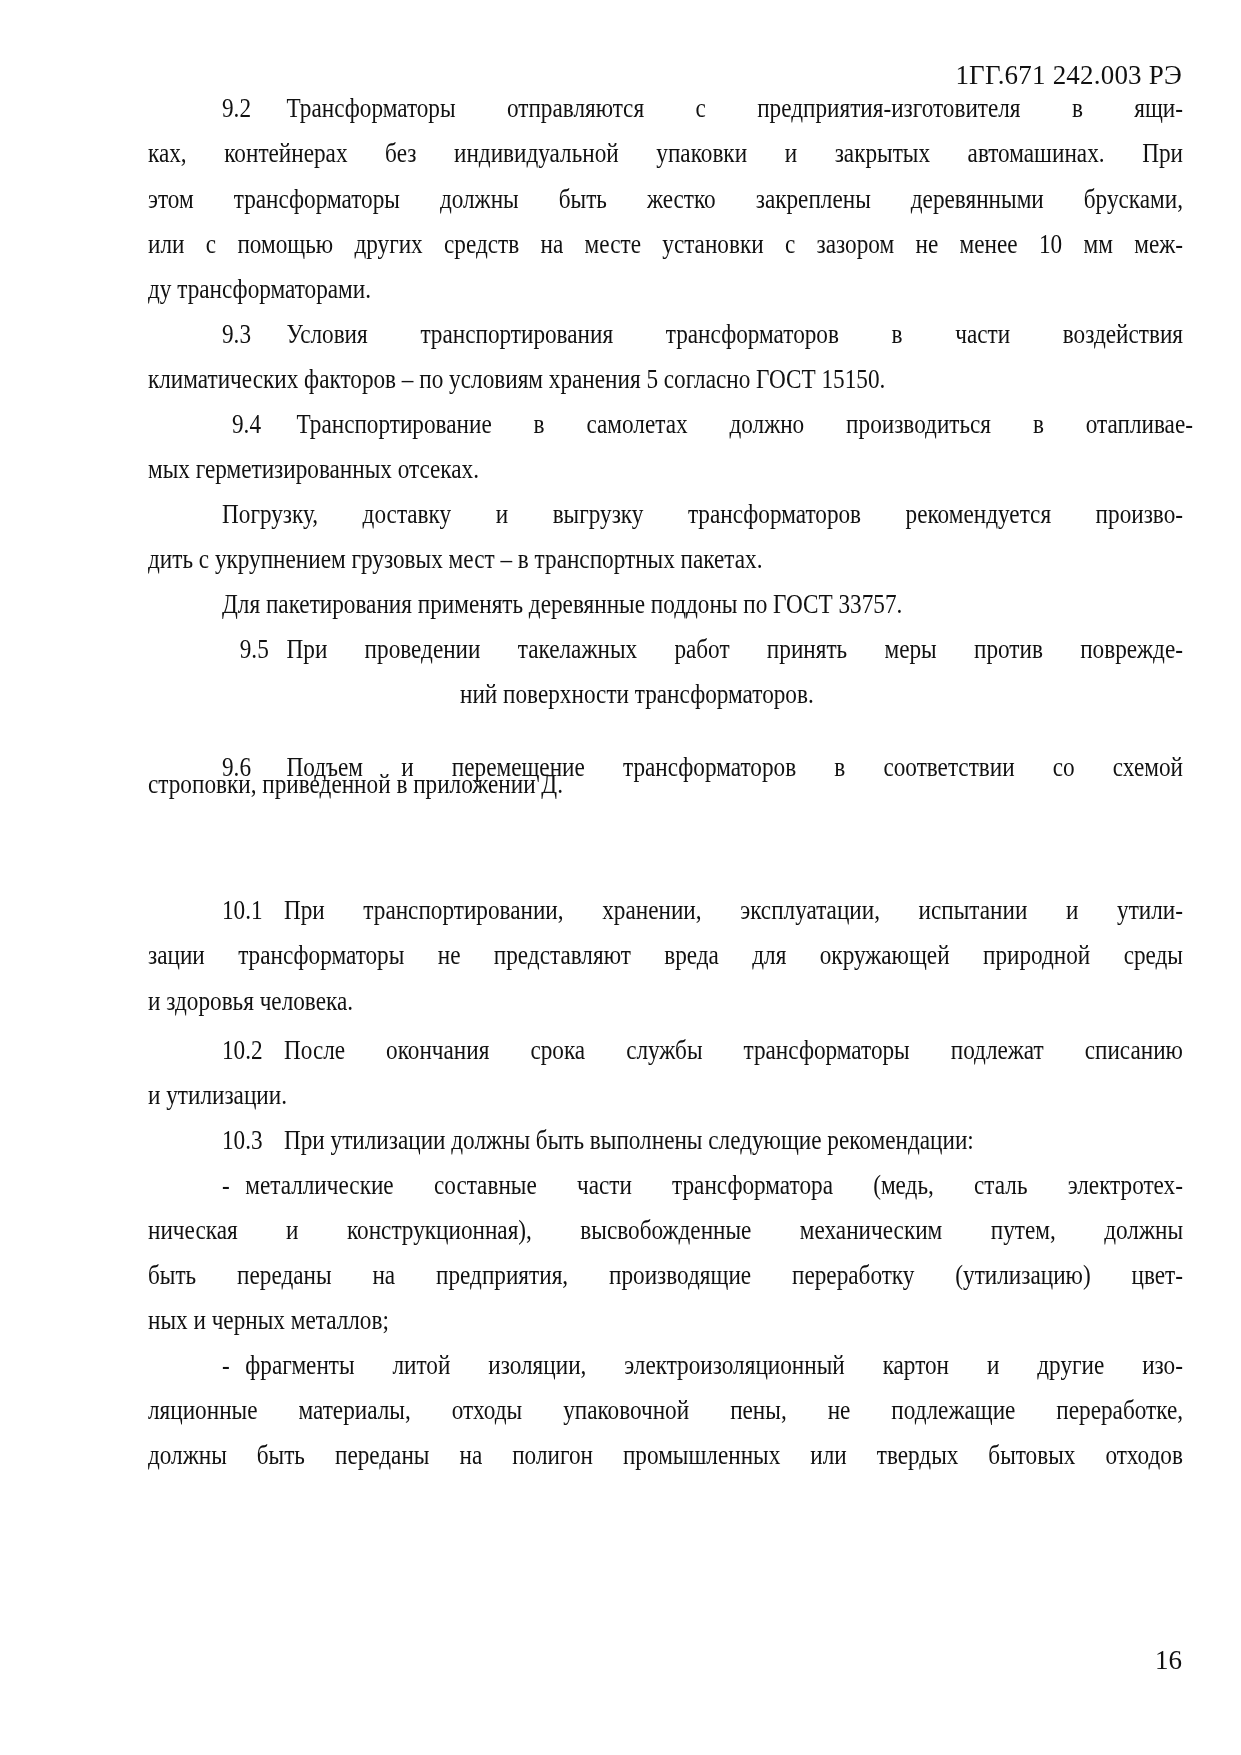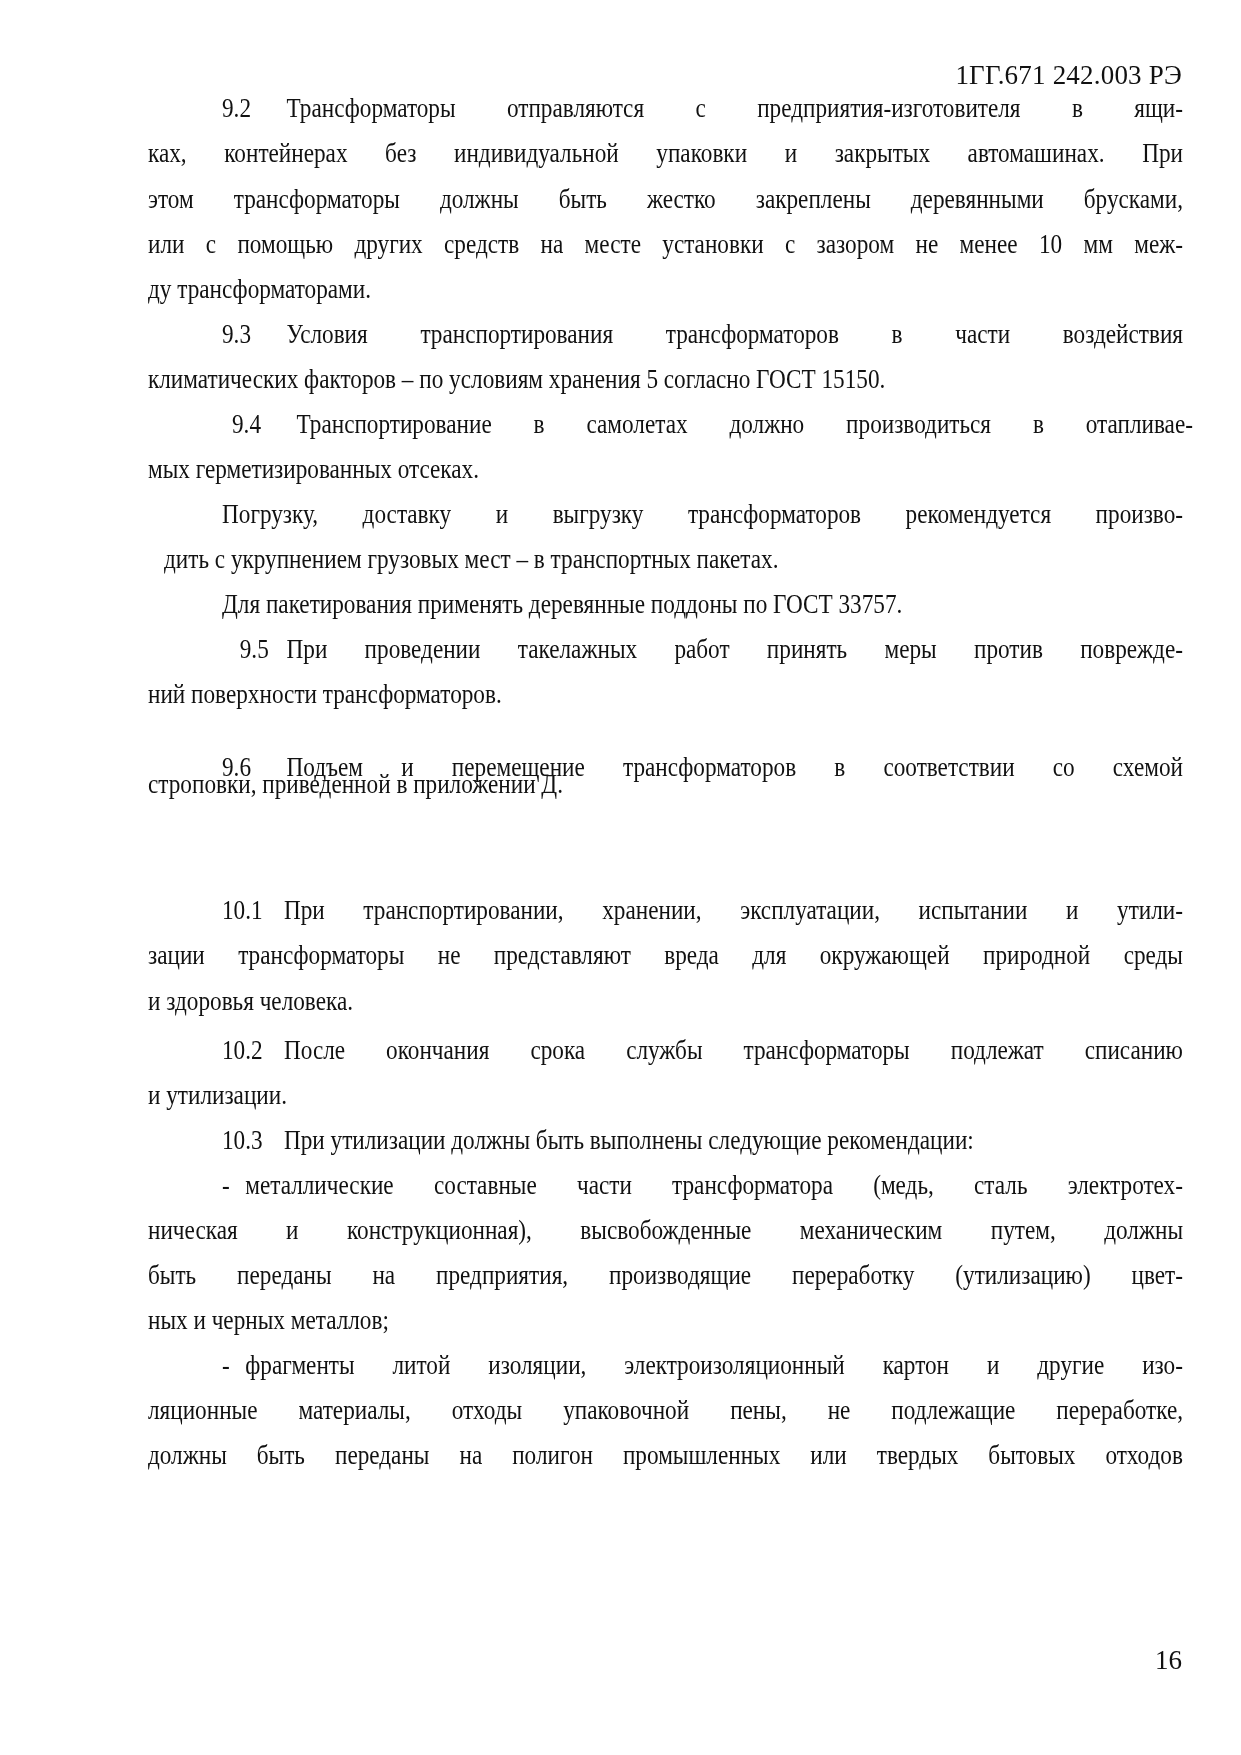--- a/index.html
+++ b/index.html
@@ -124,35 +124,35 @@
         <span class="inner" style="display: flex; width: 1117.44px; transform: scaleX(0.86);">
           <span class="w">Погрузку,</span>
           <span class="w">доставку</span>
           <span class="w">и</span>
           <span class="w">выгрузку</span>
           <span class="w">трансформаторов</span>
           <span class="w">рекомендуется</span>
           <span class="w">произво-</span>
         </span>
       </div>
-      <div class="line" style="top: 539px; margin-left: 16px;"><span class="inner" style="display: inline-block; transform: scaleX(0.86);"><span>дить с укрупнением грузовых мест – в транспортных пакетах.</span></span></div>
+      <div class="line" style="top: 539px;"><span class="inner" style="display: inline-block; transform: scaleX(0.86);"><span>дить с укрупнением грузовых мест – в транспортных пакетах.</span></span></div>
       <div class="line indent" style="top: 584px;"><span class="inner" style="display: inline-block; transform: scaleX(0.86);"><span>Для пакетирования применять деревянные поддоны по ГОСТ 33757.</span></span></div>
       <div class="line indent justify" style="top: 629px; text-align: center;">
         <span class="inner" style="display: flex; width: 1117.44px; transform: scaleX(0.86);">
           <span class="w"><span class="num">9.5</span><span class="w">При</span></span>
           <span class="w">проведении</span>
           <span class="w">такелажных</span>
           <span class="w">работ</span>
           <span class="w">принять</span>
           <span class="w">меры</span>
           <span class="w">против</span>
           <span class="w">поврежде-</span>
         </span>
       </div>
-      <div class="line" style="top: 674px;"><span class="inner" style="display: inline-block; transform: scaleX(0.86);"><span>ний поверхности трансформаторов.</span></span></div>
+      <div class="line" style="top: 674px; text-align: center;"><span class="inner" style="display: inline-block; transform: scaleX(0.86);"><span>ний поверхности трансформаторов.</span></span></div>
       <div class="line indent justify" style="top: 719px; margin-top: 28px;">
         <span class="inner" style="display: flex; width: 1117.44px; transform: scaleX(0.86);">
           <span class="w"><span class="num">9.6</span><span class="w">Подъем</span></span>
           <span class="w">и</span>
           <span class="w">перемещение</span>
           <span class="w">трансформаторов</span>
           <span class="w">в</span>
           <span class="w">соответствии</span>
           <span class="w">со</span>
           <span class="w">схемой</span>

